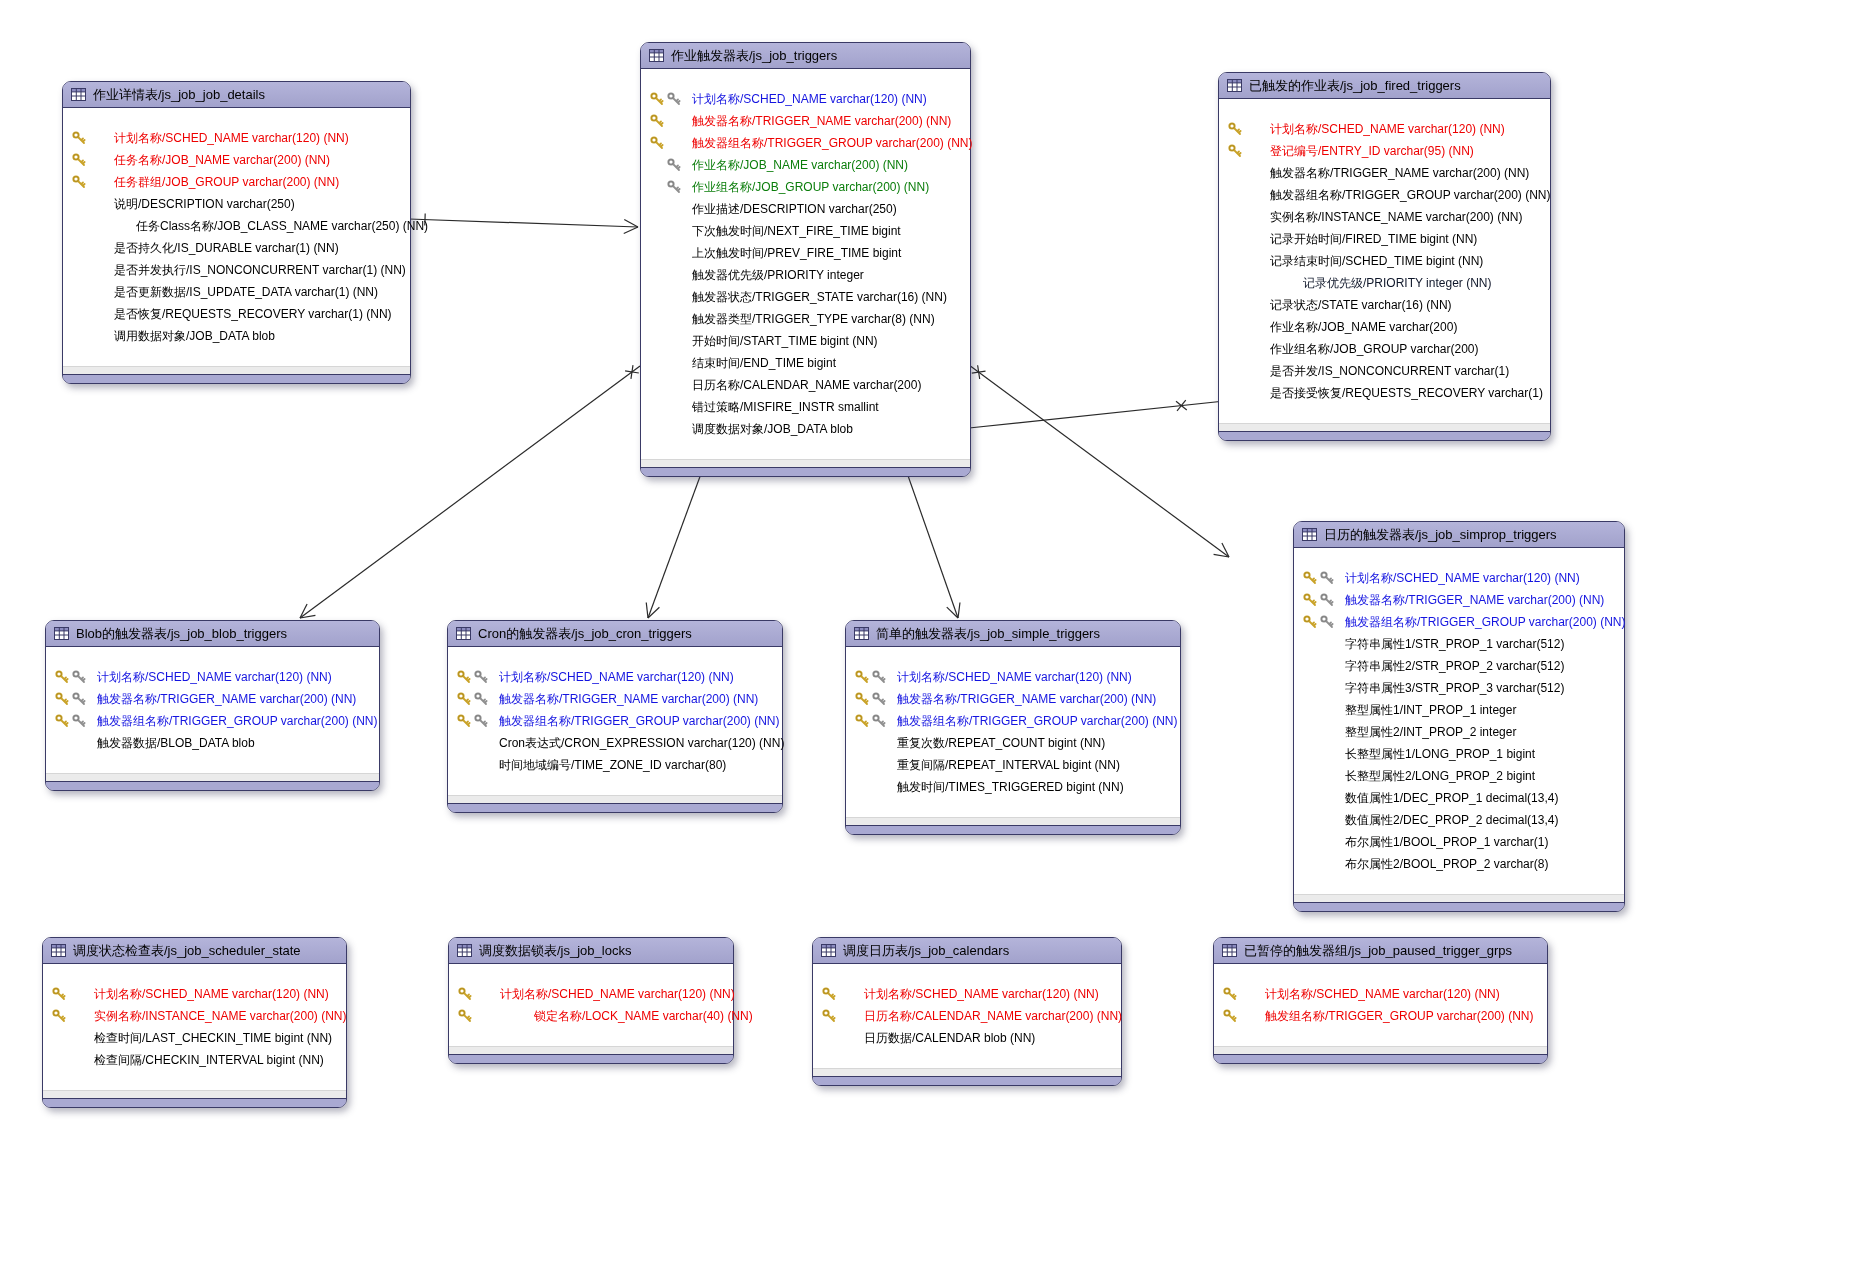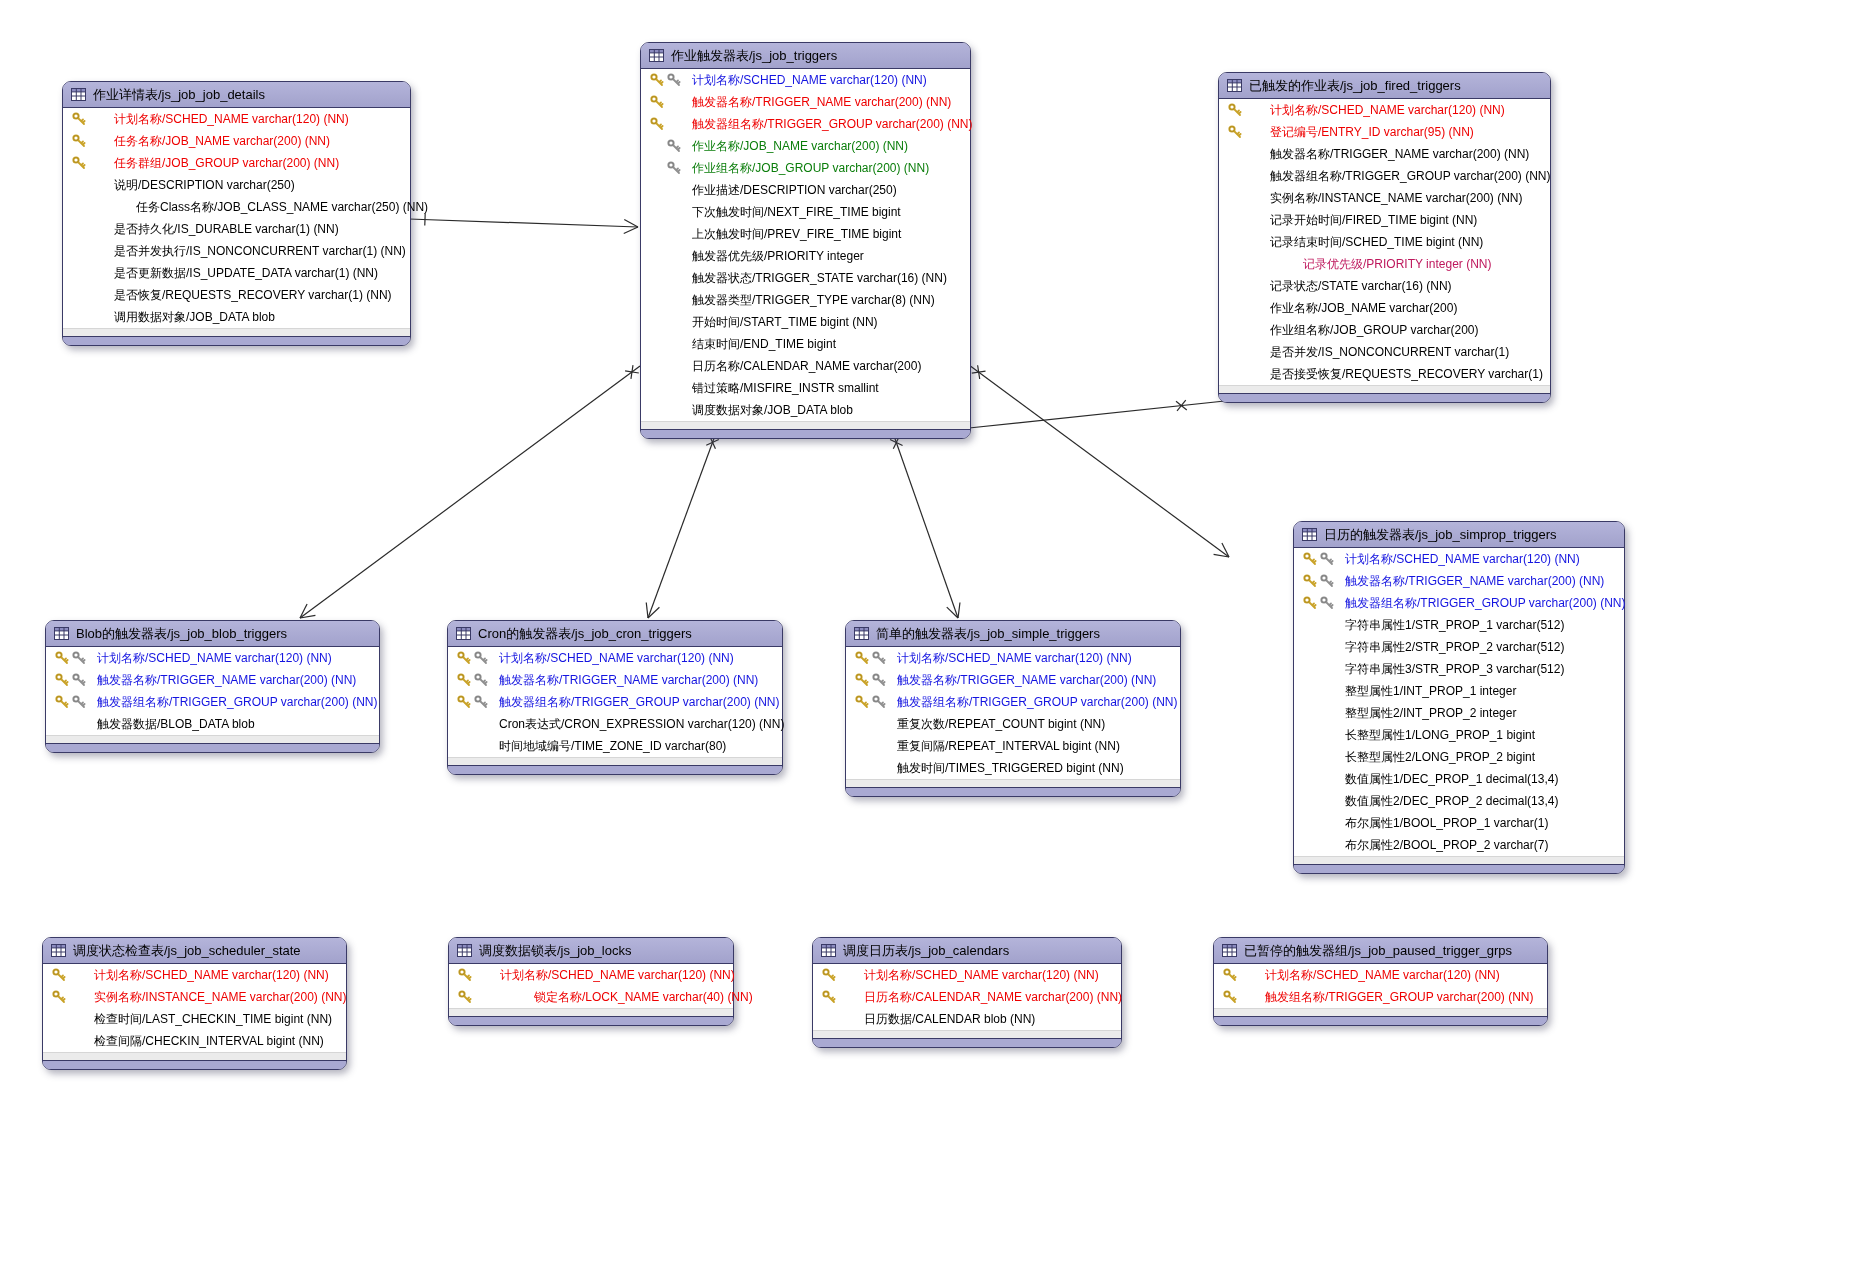--- a/index.html
+++ b/index.html
@@ -16,21 +16,21 @@
   }
   .entity .hdr{
     display:flex;align-items:center;gap:7px;
     background:#a9a9d2;
     background:linear-gradient(#b4b4da,#a2a2cc);
     border-bottom:1.6px solid #3a3a66;
     border-radius:7px 7px 0 0;
     height:25px;padding:0 8px;
     font-size:13px;color:#000;white-space:nowrap;
   }
-  .entity .rows{padding:0 0;}
+  .entity .rows{padding:19px 0;}
   .entity .row{display:flex;align-items:center;height:22px;white-space:nowrap;}
   .entity .slot{width:17px;flex:0 0 17px;display:flex;align-items:center;justify-content:center;}
   .entity .slot:first-child{margin-left:7px;}
   .entity .ctext{font-size:12px;margin-left:10px;}
   .entity .foot-gray{height:7px;background:#ebebeb;border-top:1px solid #d6d6d6;}
   .entity .foot-lav{height:8px;background:#a9a9d2;border-top:1px solid #3a3a66;border-radius:0 0 7px 7px;}
 </style>
 </head>
 <body>
 
@@ -341,21 +341,21 @@
           <span class="ctext" style="color: rgb(0, 0, 0);">记录开始时间/FIRED_TIME bigint (NN)</span>
         </div>
         <div class="row">
           <span class="slot"></span>
           <span class="slot"></span>
           <span class="ctext" style="color: rgb(0, 0, 0);">记录结束时间/SCHED_TIME bigint (NN)</span>
         </div>
         <div class="row">
           <span class="slot"></span>
           <span class="slot"></span>
-          <span class="ctext" style="color: #be185d; margin-left: 43px;">记录优先级/PRIORITY integer (NN)</span>
+          <span class="ctext" style="color: #0f172a; margin-left: 43px;">记录优先级/PRIORITY integer (NN)</span>
         </div>
         <div class="row">
           <span class="slot"></span>
           <span class="slot"></span>
           <span class="ctext" style="color: rgb(0, 0, 0);">记录状态/STATE varchar(16) (NN)</span>
         </div>
         <div class="row">
           <span class="slot"></span>
           <span class="slot"></span>
           <span class="ctext" style="color: rgb(0, 0, 0);">作业名称/JOB_NAME varchar(200)</span>
@@ -719,21 +719,21 @@
           <span class="ctext" style="color: rgb(0, 0, 0);">数值属性2/DEC_PROP_2 decimal(13,4)</span>
         </div>
         <div class="row">
           <span class="slot"></span>
           <span class="slot"></span>
           <span class="ctext" style="color: rgb(0, 0, 0);">布尔属性1/BOOL_PROP_1 varchar(1)</span>
         </div>
         <div class="row">
           <span class="slot"></span>
           <span class="slot"></span>
-          <span class="ctext" style="color: rgb(0, 0, 0);">布尔属性2/BOOL_PROP_2 varchar(7)</span>
+          <span class="ctext" style="color: rgb(0, 0, 0);">布尔属性2/BOOL_PROP_2 varchar(8)</span>
         </div>
       </div>
       <div class="foot-gray"></div>
       <div class="foot-lav"></div>
     </div>
     <div class="entity" style="left: 42px; top: 937px; width: 303px;">
       <div class="hdr">
         <svg width="15" height="13" viewBox="0 0 15 13">
     <rect x="0.5" y="0.5" width="14" height="12" fill="#ffffff" stroke="#3a3a66"></rect>
     <rect x="0.5" y="0.5" width="14" height="3.4" fill="#8c8cc0" stroke="#3a3a66"></rect>

